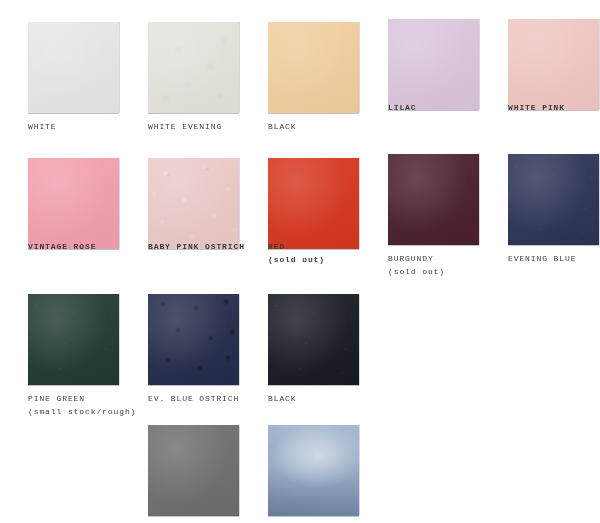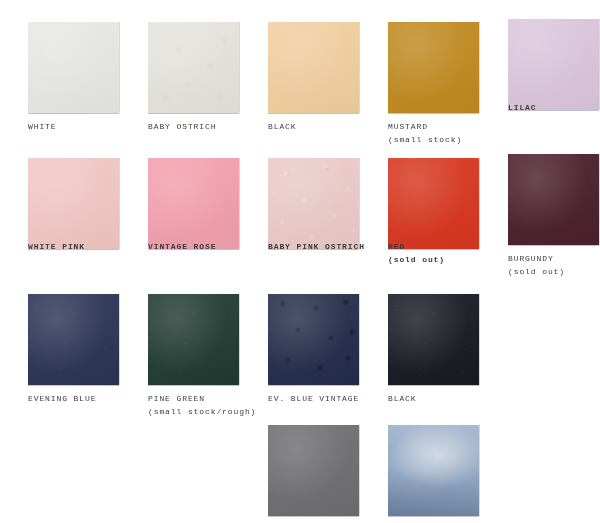--- a/index.html
+++ b/index.html
@@ -191,34 +191,28 @@
       <div class="cell row1">
         <div class="chip-wrap">
           <div class="chip" style="background-color: rgb(232, 233, 229);"></div>
         </div>
         <div class="label"><span class="name">WHITE</span></div>
       </div>
       <div class="cell row1">
         <div class="chip-wrap">
           <div class="chip emboss" style="background-color: rgb(230, 228, 221);"></div>
         </div>
-        <div class="label"><span class="name">BABY OSTRICH</span></div>
+        <div class="label"><span class="name">WHITE EVENING</span></div>
       </div>
       <div class="cell row1">
         <div class="chip-wrap">
           <div class="chip" style="background-color: rgb(242, 207, 159);"></div>
         </div>
         <div class="label"><span class="name">BLACK</span></div>
       </div>
-      <div class="cell row1">
-        <div class="chip-wrap">
-          <div class="chip" style="background-color: rgb(192, 138, 30);"></div>
-        </div>
-        <div class="label"><span class="name">MUSTARD</span><span class="note">(small stock)</span></div>
-      </div>
       <div class="cell row2">
         <div class="chip-wrap">
           <div class="chip" style="background-color: rgb(220, 198, 221);"></div>
         </div>
         <div class="label"><span class="name">LILAC</span></div>
       </div>
       <div class="cell row2">
         <div class="chip-wrap">
           <div class="chip" style="background-color: rgb(242, 199, 195);"></div>
         </div>
@@ -257,21 +251,21 @@
       <div class="cell row3">
         <div class="chip-wrap">
           <div class="chip grain" style="background-color: rgb(32, 58, 50);"></div>
         </div>
         <div class="label"><span class="name">PINE GREEN</span><span class="note">(small stock/rough)</span></div>
       </div>
       <div class="cell row3">
         <div class="chip-wrap">
           <div class="chip ostrich-dark" style="background-color: rgb(35, 44, 74);"></div>
         </div>
-        <div class="label"><span class="name">EV. BLUE VINTAGE</span></div>
+        <div class="label"><span class="name">EV. BLUE OSTRICH</span></div>
       </div>
       <div class="cell row3">
         <div class="chip-wrap">
           <div class="chip grain" style="background-color: rgb(23, 26, 34);"></div>
         </div>
         <div class="label"><span class="name">BLACK</span></div>
       </div>
       <div class="cell row4 empty"></div>
       <div class="cell row4 empty"></div>
       <div class="cell row4 empty"></div>

